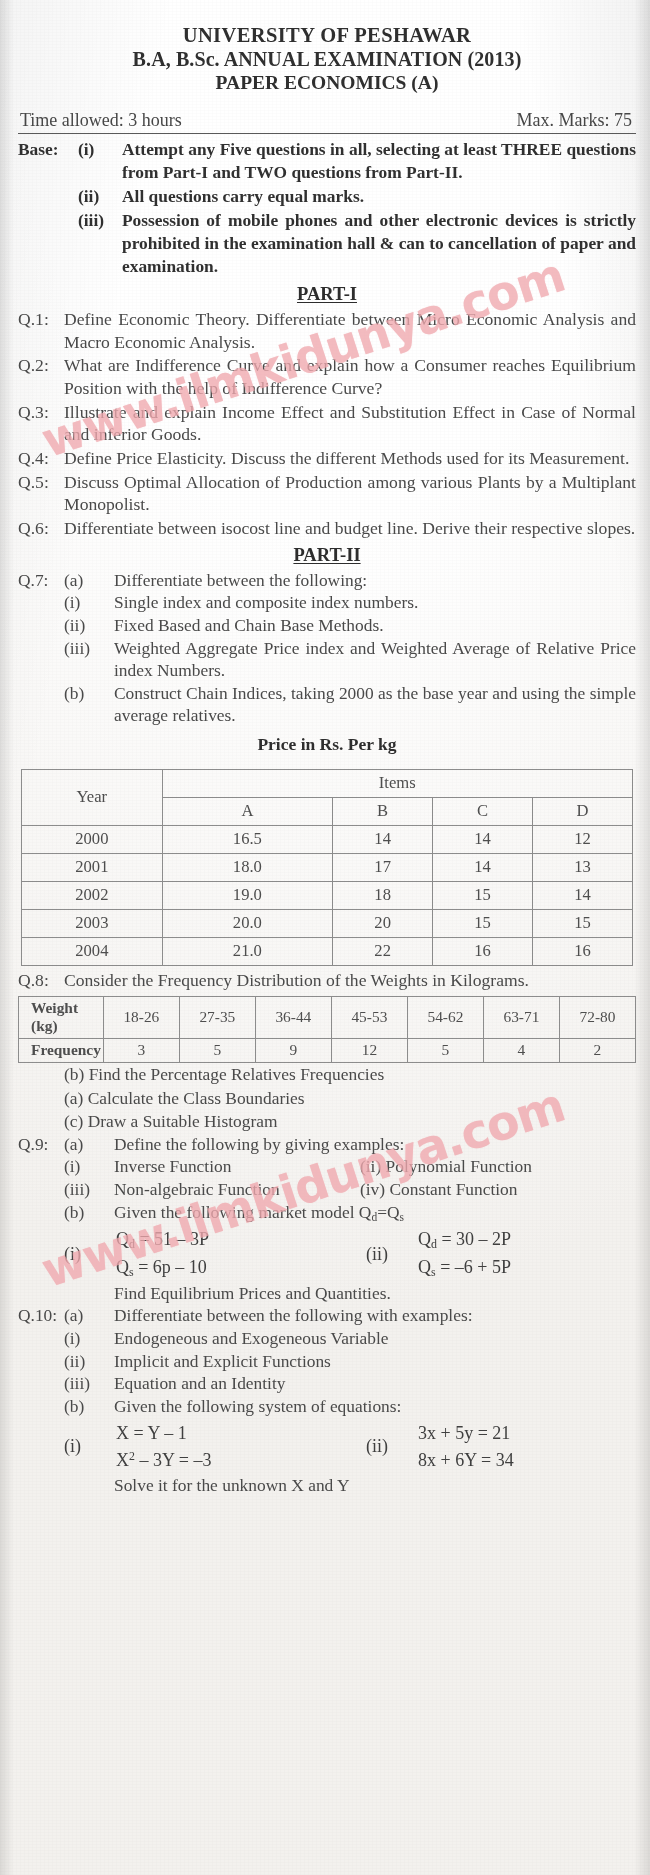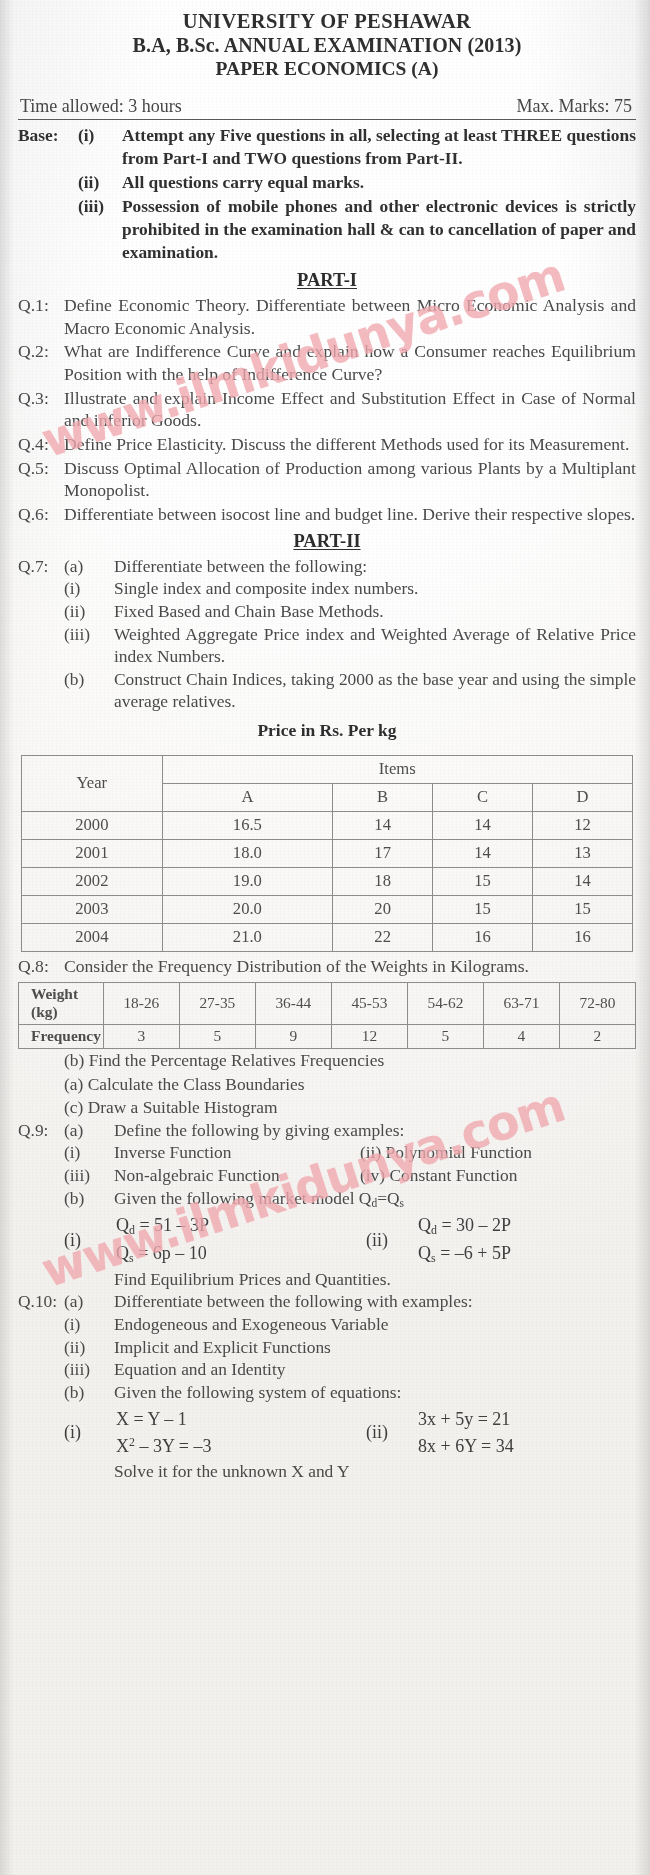--- a/index.html
+++ b/index.html
@@ -52,21 +52,21 @@
     white-space: nowrap;
     pointer-events: none;
     letter-spacing: -1px;
     z-index: 3;
     text-shadow: 0 0 1px rgba(240,168,174,.6);
   }
   .wm1 { left: 30px;  top: 330px; font-size: 47px; transform: rotate(-18deg); }
   .wm2 { left: 30px;  top: 1160px; font-size: 47px; transform: rotate(-18deg); }
 
   
-  .hdr { text-align: center; font-weight: bold; }
+  .hdr { text-align: center; font-weight: bold; margin-top: 14px; }
   .hdr .l1 { font-size: 20.5px; letter-spacing: .4px; color: #2f2f2f; }
   .hdr .l2 { font-size: 20px; letter-spacing: .1px; margin-top: 1px; color: #2f2f2f; }
   .hdr .l3 { font-size: 19.5px; margin-top: 1px; color: #2f2f2f; }
 
   .meta {
     display: flex; justify-content: space-between; align-items: baseline;
     font-size: 18px; color: #474747; margin-top: 16px; padding: 0 4px 0 2px;
   }
   .rule { border: 0; border-top: 1.6px solid #5a5a5a; margin: 2px 0 4px 0; }
 

